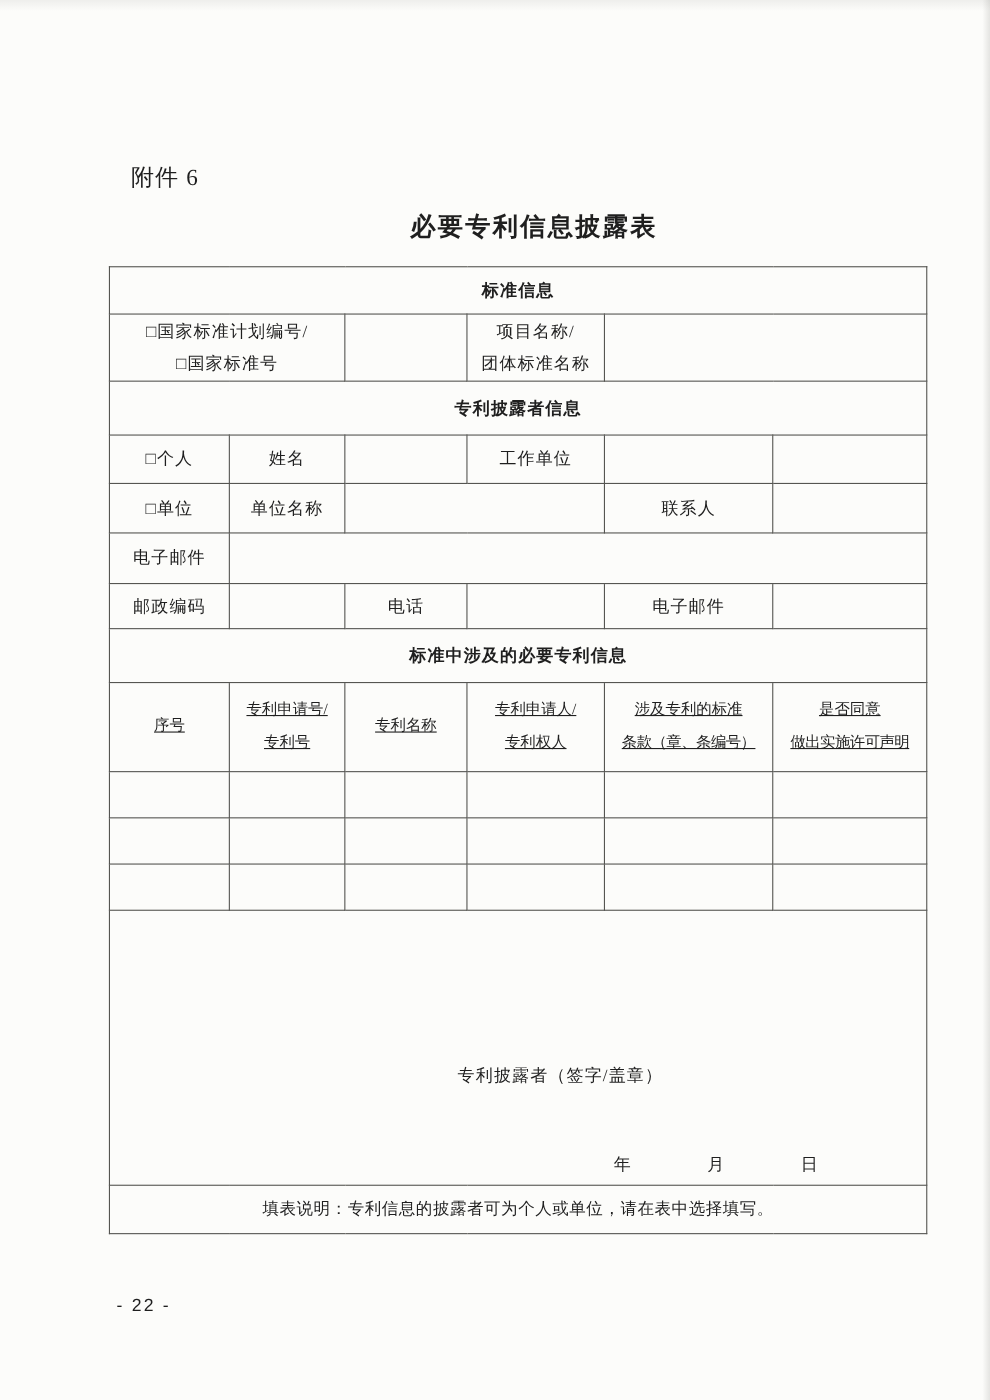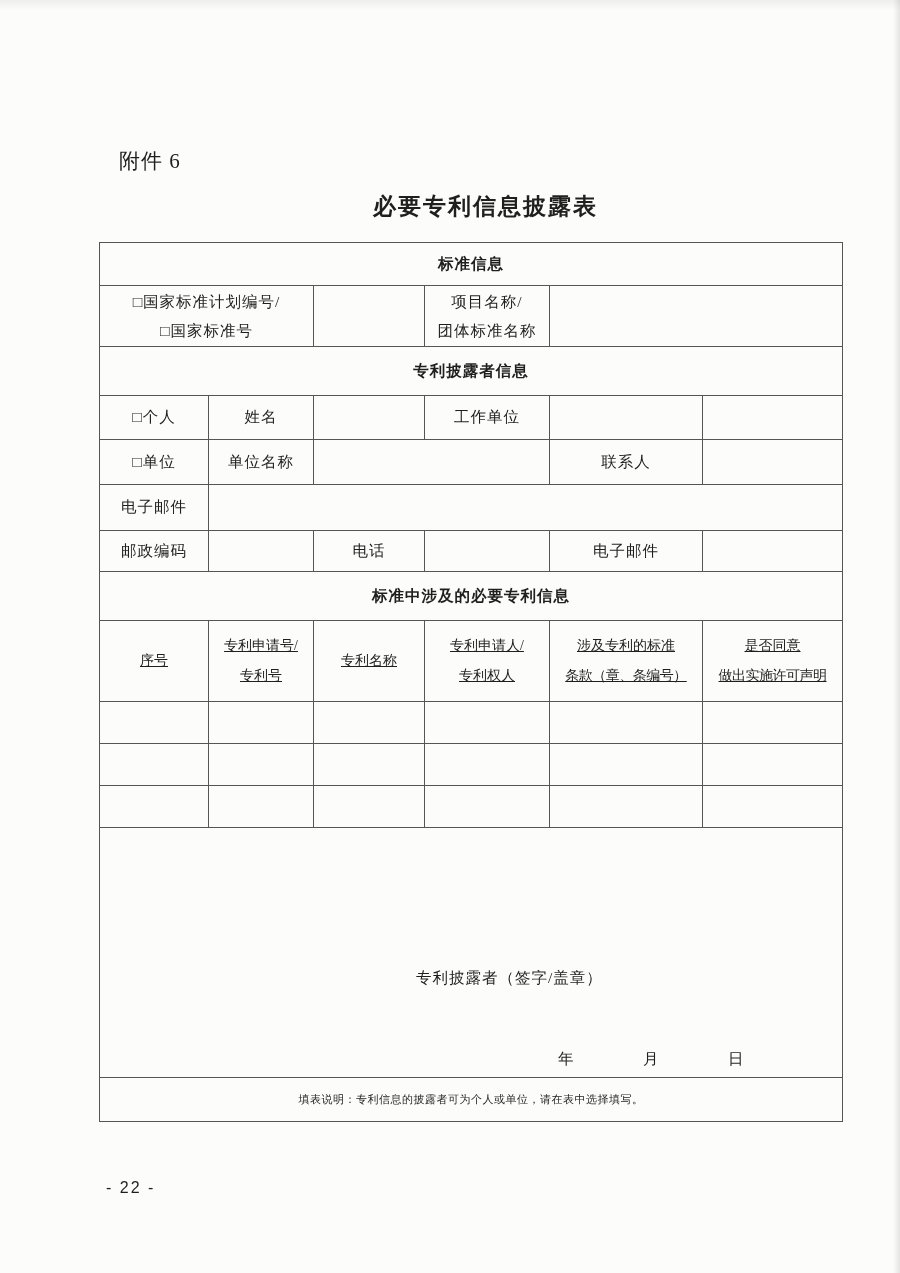--- a/index.html
+++ b/index.html
@@ -49,21 +49,21 @@
   tr.r13 td{height:249px;}
   tr.r14 td{height:43px;}
 
   td.bigcell{position:relative;}
   .sig-label{position:absolute;left:316px;top:140px;font-size:15.5px;letter-spacing:1px;}
   .date-line{position:absolute;top:221px;left:0;width:100%;height:22px;font-size:15.5px;}
   .date-line .y{position:absolute;left:458px;}
   .date-line .m{position:absolute;left:543px;}
   .date-line .d{position:absolute;left:628px;}
 
-  td.notecell{text-align:left;padding:2px 5px;font-size:11px;letter-spacing:0.5px;}
+  td.notecell{text-align:left;padding:2px 5px;font-size:15px;letter-spacing:0.5px;}
 
   .page-number{position:absolute;left:106px;top:1179px;font-size:16px;letter-spacing:2px;
     font-family:Liberation Sans, sans-serif;}
 </style>
 </head>
 <body>
 
 <div class="scan-edge-top"></div>
 <div class="scan-edge-right"></div>
 

